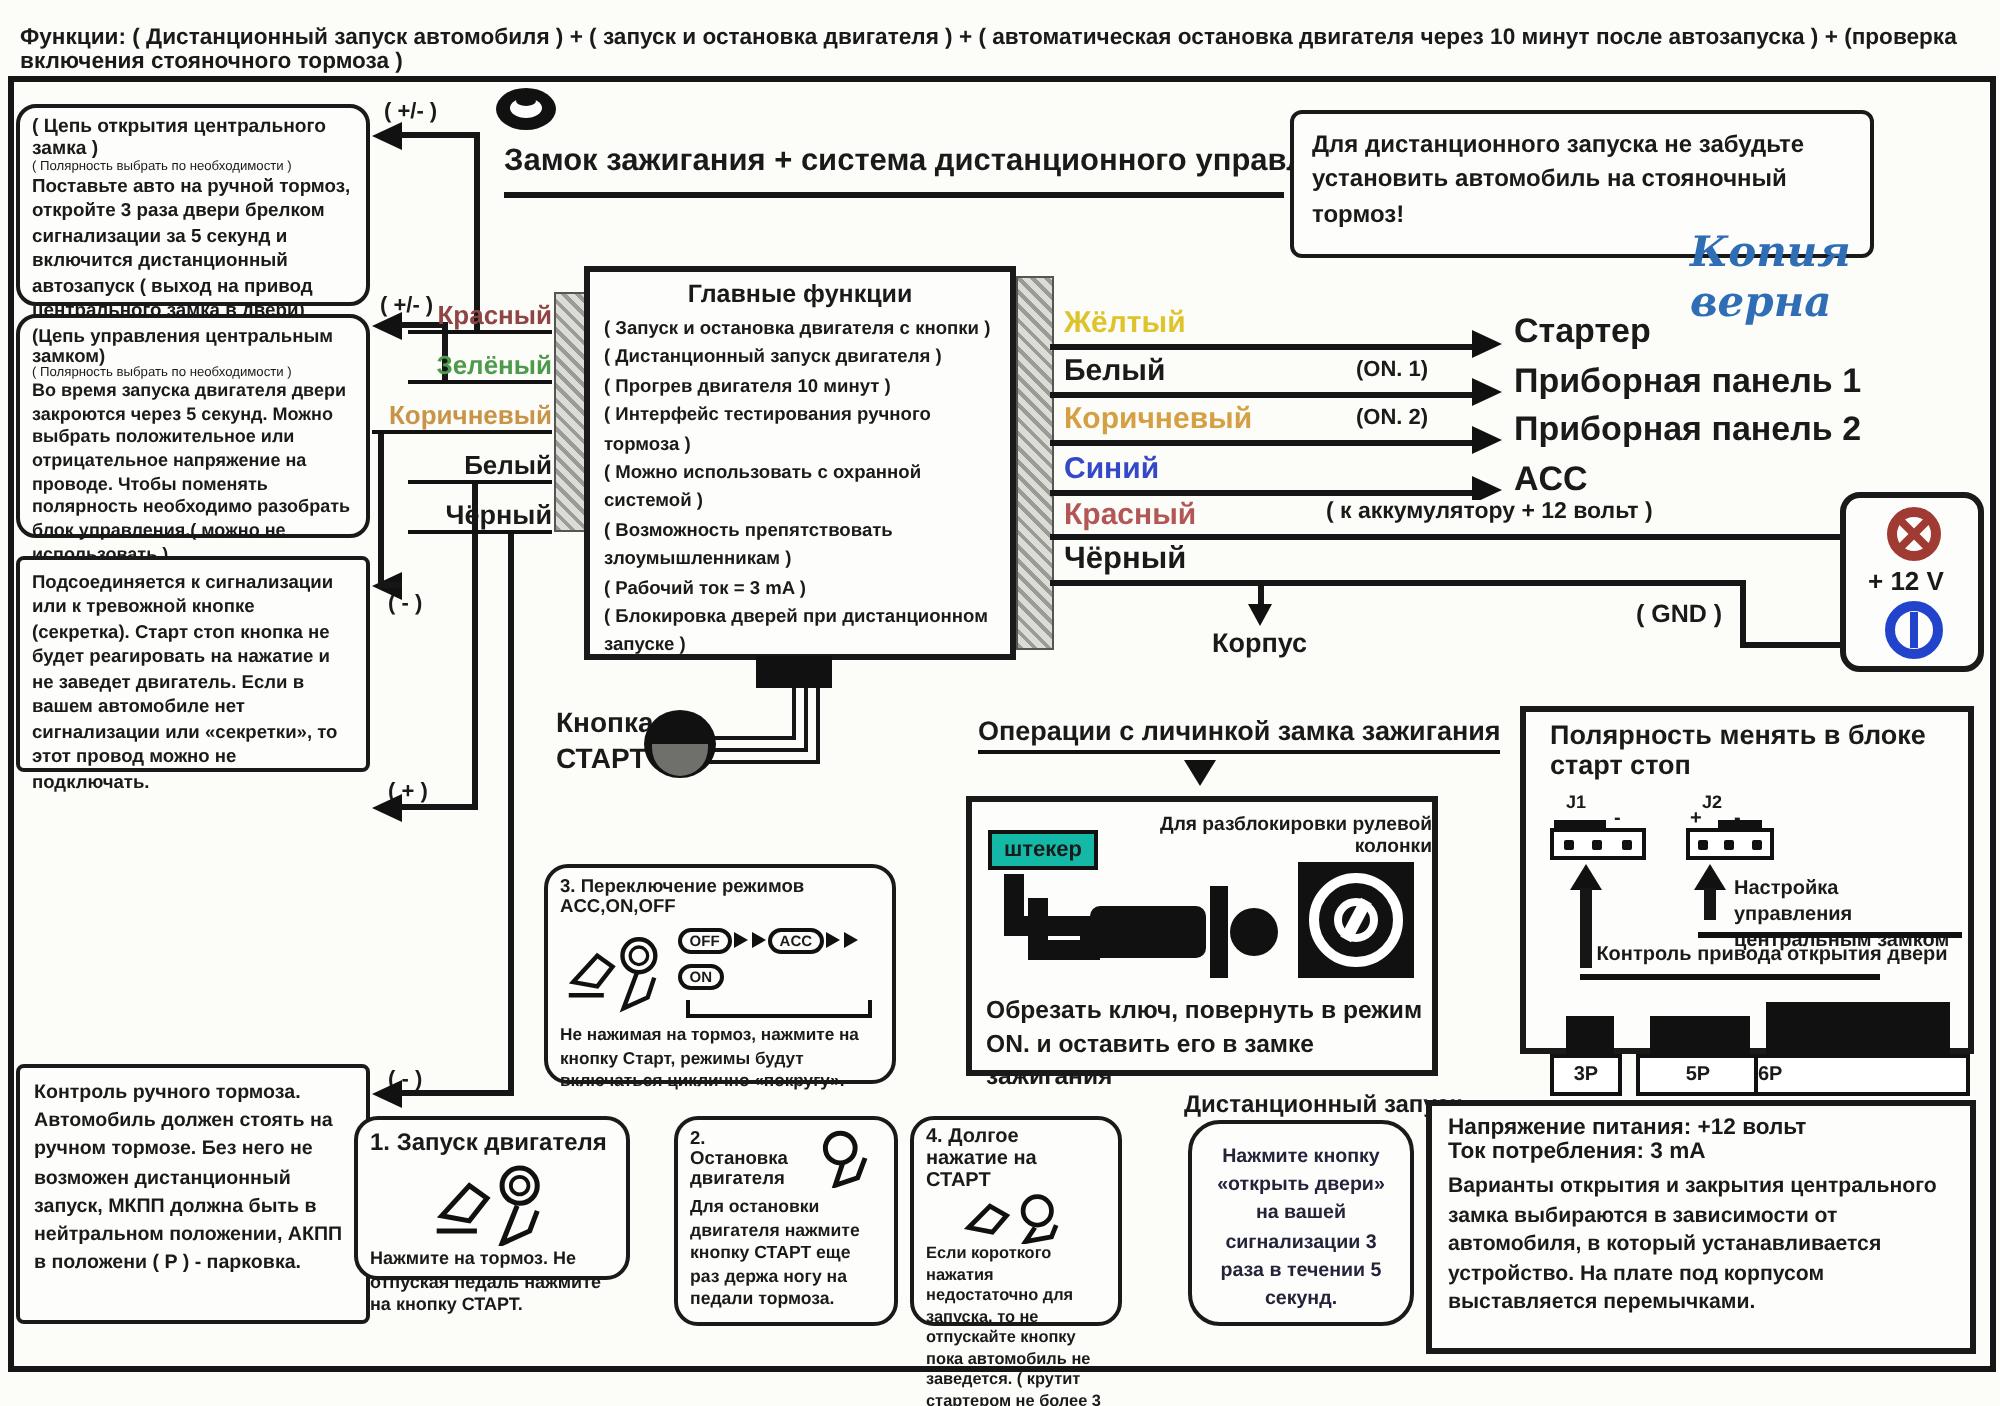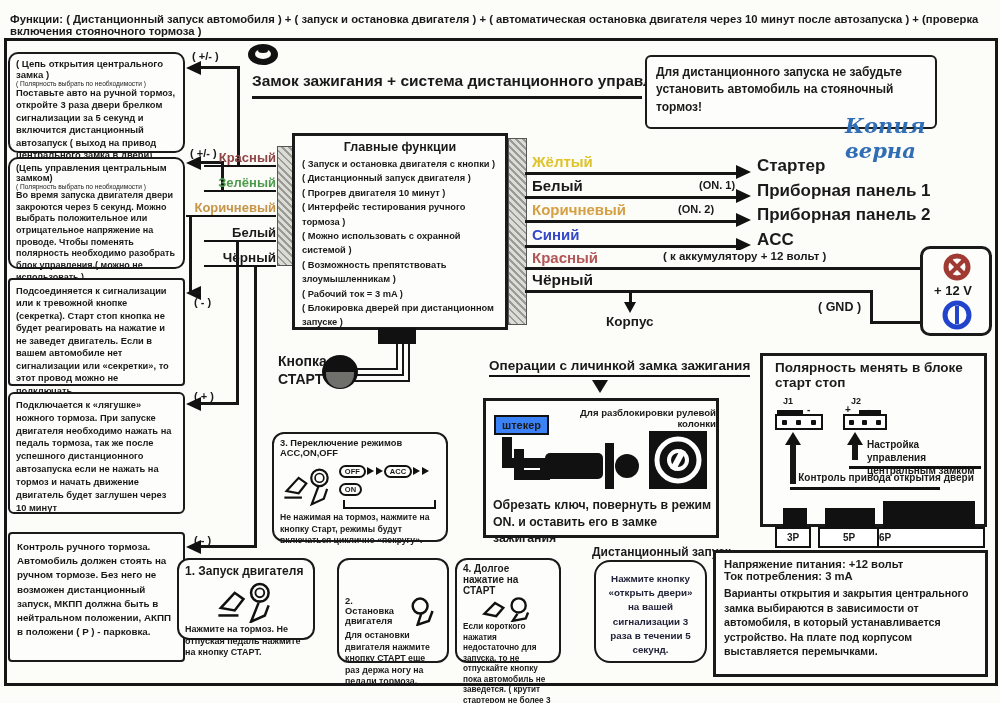--- a/index.html
+++ b/index.html
@@ -49,23 +49,20 @@
     <div class="b" style="font-size:9.4px;line-height:1.32;">Поставьте авто на ручной тормоз, откройте 3 раза двери брелком сигнализации за 5 секунд и включится дистанционный автозапуск ( выход на привод центрального замка в двери)</div>
   </div>
   <div class="box rnd" style="left:8px;top:157px;width:177px;height:112px;padding:4px 6px;">
     <div class="b" style="font-size:9.3px;">(Цепь управления центральным замком)</div>
     <div style="font-size:6.6px;">( Полярность выбрать по необходимости )</div>
     <div class="b" style="font-size:9px;line-height:1.3;">Во время запуска двигателя двери закроются через 5 секунд. Можно выбрать положительное или отрицательное напряжение на проводе. Чтобы поменять полярность необходимо разобрать блок управления.( можно не использовать )</div>
   </div>
   <div class="box" style="left:8px;top:278px;width:177px;height:108px;border-radius:4px;padding:5px 6px;">
     <div class="b" style="font-size:9.3px;line-height:1.34;">Подсоединяется к сигнализации или к тревожной кнопке (секретка). Старт стоп кнопка не будет реагировать на нажатие и не заведет двигатель. Если в вашем автомобиле нет сигнализации или «секретки», то этот провод можно не подключать.</div>
   </div>
-  <div class="box" style="left:8px;top:392px;width:177px;height:122px;border-radius:6px;padding:5px 6px;">
-    <div class="b" style="font-size:9.3px;line-height:1.38;">Подключается к «лягушке» ножного тормоза. При запуске двигателя необходимо нажать на педаль тормоза, так же после успешного дистанционного автозапуска если не нажать на тормоз и начать движение двигатель будет заглушен через 10 минут</div>
-  </div>
   <div class="box" style="left:8px;top:532px;width:177px;height:130px;border-radius:4px;padding:6px 7px;">
     <div class="b" style="font-size:9.8px;line-height:1.45;">Контроль ручного тормоза. Автомобиль должен стоять на ручном тормозе. Без него не возможен дистанционный запуск, МКПП должна быть в нейтральном положении, АКПП в положени ( P ) - парковка.</div>
   </div>
 
   <div class="abs b" style="left:192px;top:50px;font-size:11px;">( +/- )</div>
   <div class="abs b" style="left:190px;top:147px;font-size:11px;">( +/- )</div>
   <div class="abs b" style="left:194px;top:296px;font-size:11px;">( - )</div>
   <div class="abs b" style="left:194px;top:390px;font-size:11px;">( + )</div>
   <div class="abs b" style="left:194px;top:534px;font-size:11px;">( - )</div>
 
@@ -123,21 +120,21 @@
   <div class="abs" style="left:322px;top:355px;width:36px;height:34px;border-radius:50%;background:#111;overflow:hidden;">
     <div class="abs" style="left:4px;top:17px;width:28px;height:16px;background:#6f6f6b;border-radius:0 0 14px 14px;"></div>
   </div>
 
   <div class="abs b" style="left: 532px; top: 153px; font-size: 15px; color: rgb(223, 195, 42);">Жёлтый</div>
   <div class="wire" style="left:525px;top:172px;width:212px;height:2.5px;"></div>
   <div class="arrR" style="left:736px;top:165px;"></div>
   <div class="abs b" style="left:757px;top:156px;font-size:17px;">Стартер</div>
 
   <div class="abs b" style="left: 532px; top: 177px; font-size: 15px; color: rgb(26, 26, 26);">Белый</div>
-  <div class="abs b" style="left:678px;top:179px;font-size:11px;margin-left:21px;">(ON. 1)</div>
+  <div class="abs b" style="left:678px;top:179px;font-size:11px;">(ON. 1)</div>
   <div class="wire" style="left:525px;top:196px;width:212px;height:2.5px;"></div>
   <div class="arrR" style="left:736px;top:189px;"></div>
   <div class="abs b" style="left:757px;top:181px;font-size:17px;">Приборная панель 1</div>
 
   <div class="abs b" style="left: 532px; top: 201px; font-size: 15px; color: rgb(213, 160, 68);">Коричневый</div>
   <div class="abs b" style="left:678px;top:203px;font-size:11px;">(ON. 2)</div>
   <div class="wire" style="left:525px;top:220px;width:212px;height:2.5px;"></div>
   <div class="arrR" style="left:736px;top:213px;"></div>
   <div class="abs b" style="left:757px;top:205px;font-size:17px;">Приборная панель 2</div>
 
@@ -188,21 +185,21 @@
         <div style="height:7px;border:2px solid #111;border-top:none;margin:2px 4px 0 4px;"></div>
       </div>
     </div>
     <div class="b" style="font-size:8.6px;line-height:1.35;margin-top:3px;">Не нажимая на тормоз, нажмите на кнопку Старт, режимы будут включаться циклично «покругу».</div>
   </div>
 
   <div class="abs b" style="left:489px;top:358px;font-size:13.5px;border-bottom:2px solid #111;padding-bottom:2px;">Операции с личинкой замка зажигания</div>
   <div class="arrD" style="left:592px;top:380px;border-top-width:13px;border-left-width:8px;border-right-width:8px;"></div>
   <div class="box" style="left:483px;top:398px;width:236px;height:140px;border-width:3px;">
     <div class="abs b" style="left:72px;top:6px;width:158px;font-size:9.6px;text-align:right;">Для разблокировки рулевой колонки</div>
-    <div class="abs b" style="left:8px;top:14px;border:2px solid #111;padding:2px 6px;font-size:11px;background:#3b82f6;">штекер</div>
+    <div class="abs b" style="left:8px;top:14px;border:2px solid #111;padding:2px 6px;font-size:11px;background:#14b8a6;">штекер</div>
     <svg width="226" height="70" viewBox="0 0 226 70" style="position:absolute;left:3px;top:22px;">
       <path d="M18 14 L18 40 L56 40 L56 52 L30 52 L30 26" fill="none" stroke="#111" stroke-width="10"></path>
       <rect x="56" y="30" width="58" height="26" rx="5" fill="#111"></rect>
       <rect x="116" y="20" width="9" height="46" fill="#111"></rect>
       <circle cx="138" cy="43" r="12" fill="#111"></circle>
       <rect x="160" y="8" width="58" height="58" fill="#111"></rect>
       <circle cx="189" cy="37" r="21" fill="none" stroke="#fff" stroke-width="5"></circle>
       <circle cx="189" cy="37" r="9" fill="none" stroke="#fff" stroke-width="4"></circle>
       <rect x="186" y="26" width="6" height="22" fill="#fff" transform="rotate(28 189 37)"></rect>
     </svg>
@@ -251,21 +248,21 @@
       <path d="M10 46 L32 22 L46 32 L32 50 Z" fill="none" stroke="#111" stroke-width="4"></path>
       <path d="M6 58 L38 58" stroke="#111" stroke-width="4"></path>
       <circle cx="72" cy="22" r="14" fill="none" stroke="#111" stroke-width="4"></circle>
       <circle cx="72" cy="22" r="7" fill="none" stroke="#111" stroke-width="3"></circle>
       <path d="M70 38 L58 68 L80 58 L86 42" fill="none" stroke="#111" stroke-width="4"></path>
     </svg>
     <div class="b" style="font-size:9px;line-height:1.3;">Нажмите на тормоз. Не отпуская педаль нажмите на кнопку СТАРТ.</div>
   </div>
 
   <div class="box" style="left:337px;top:558px;width:112px;height:105px;border-radius:12px;padding:4px 6px;">
-    <div style="display:flex;margin-top:32px;">
+    <div style="display:flex;">
       <div class="b" style="font-size:9.3px;width:60px;">2. Остановка двигателя</div>
       <svg width="38" height="30" viewBox="0 0 60 48">
         <circle cx="26" cy="16" r="12" fill="none" stroke="#111" stroke-width="4"></circle>
         <path d="M28 28 L22 46 L40 40 L46 24" fill="none" stroke="#111" stroke-width="4"></path>
       </svg>
     </div>
     <div class="b" style="font-size:8.8px;line-height:1.32;margin-top:4px;">Для остановки двигателя нажмите кнопку СТАРТ еще раз держа ногу на педали тормоза.</div>
   </div>
 
   <div class="box" style="left:455px;top:558px;width:106px;height:105px;border-radius:12px;padding:3px 6px;">

